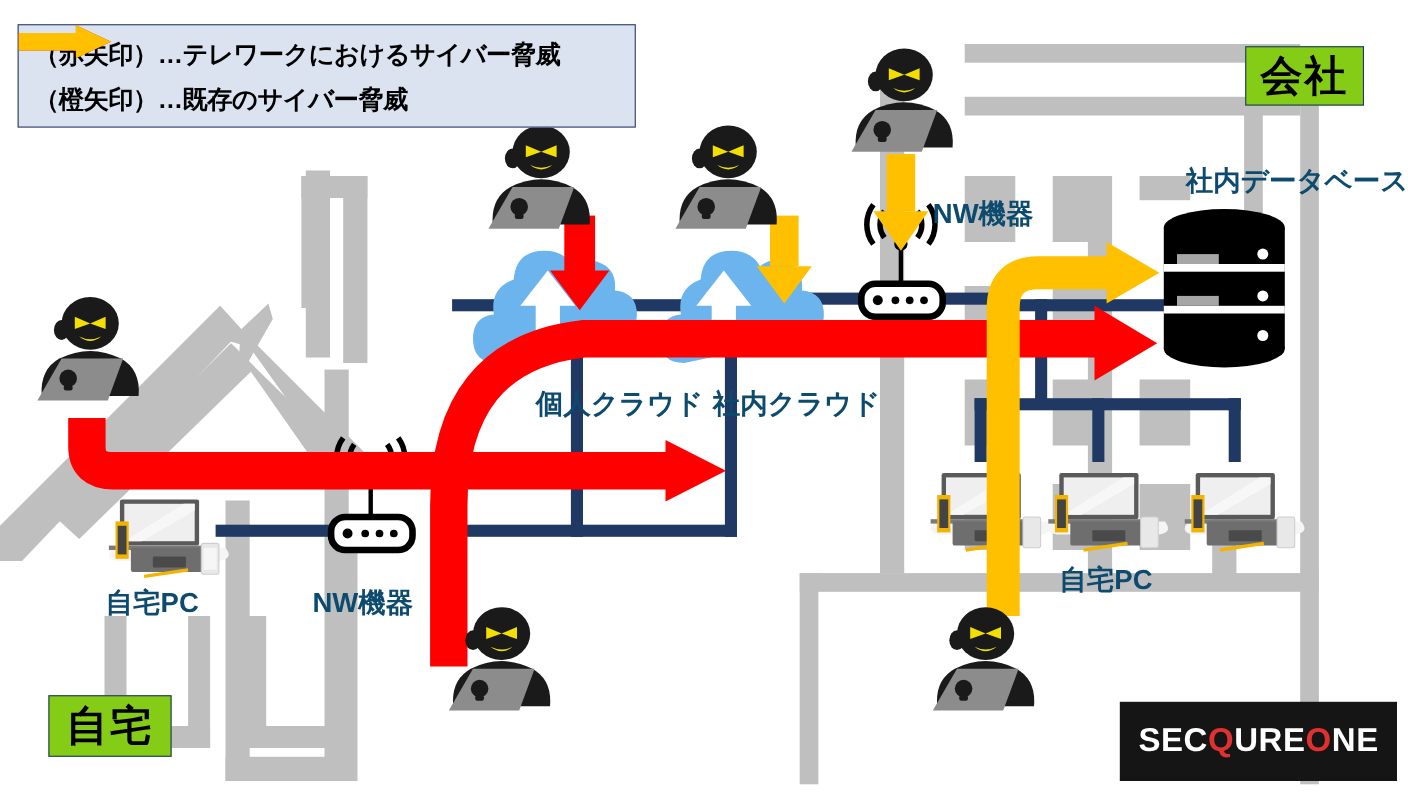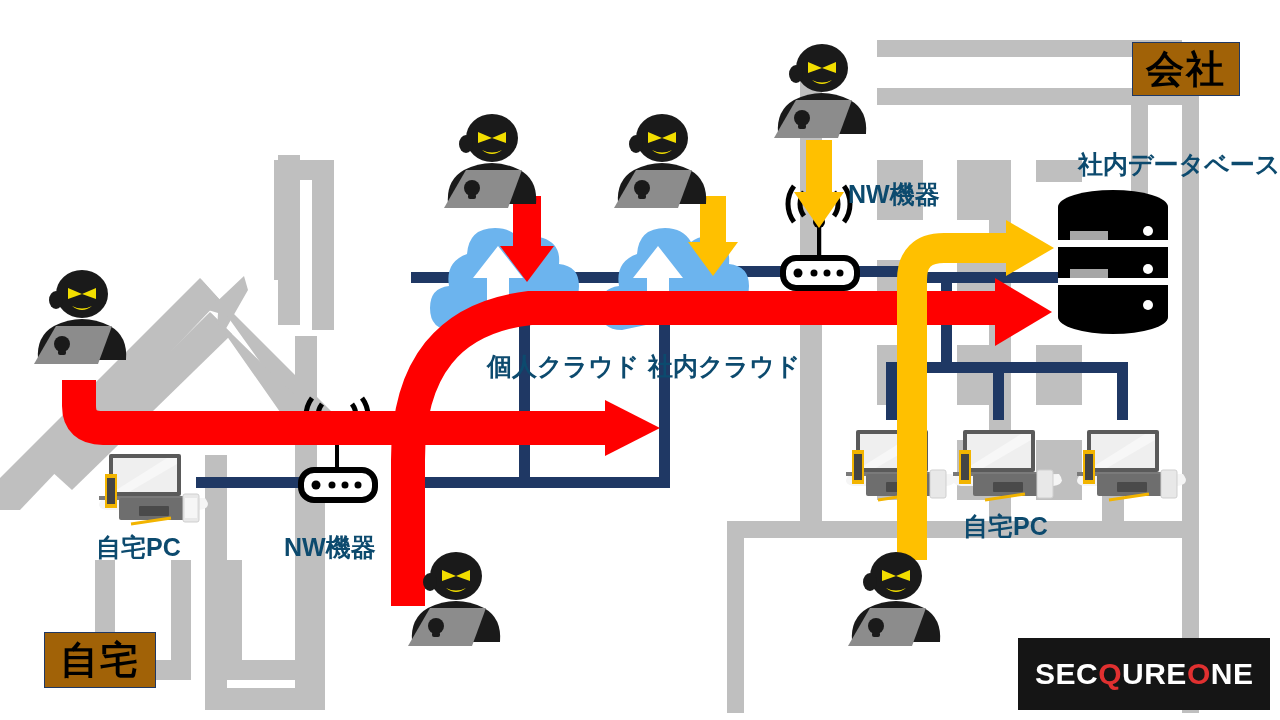--- a/index.html
+++ b/index.html
@@ -10,21 +10,21 @@
 
   
   .legend{left:16px;top:22px;width:562px;height:94px;
           background:#dce3f0;border:1.5px solid #2b3a66;box-sizing:border-box;
           padding:6px 0 0 14px;}
   .legend-row{display:flex;align-items:center;height:41px;}
   .lg-arrow{width:84px;height:30px;flex:0 0 84px;margin-right:14px;}
   .lg-text{font-size:23px;font-weight:bold;color:#000;white-space:nowrap;letter-spacing:-.5px;}
 
   
-  .tag{background:#a16207;border:1.5px solid #1f3864;color:#000;font-weight:bold;
+  .tag{background:#84cc16;border:1.5px solid #1f3864;color:#000;font-weight:bold;
        display:flex;align-items:center;justify-content:center;letter-spacing:2px;}
   #tag-company{left:1132px;top:42px;width:106px;height:52px;font-size:38px;}
   #tag-home{left:44px;top:632px;width:110px;height:54px;font-size:38px;text-align:right;}
 
   
   .lbl{font-size:25px;font-weight:bold;color:#0c4a6e;white-space:nowrap;}
   #lbl-personal-cloud{left:487px;top:350px;}
   #lbl-company-cloud{left:648px;top:350px;}
   #lbl-home-pc{left:96px;top:531px;}
   #lbl-home-nw{left:284px;top:531px;}
@@ -318,20 +318,34 @@
       <path d="M20 58 q28 -14 56 0 q18 10 16 34 h-88 q-2 -24 16 -34z" fill="#1A1A1A"></path>
       <polygon points="34,20 48,26 34,31" fill="#F2DE00"></polygon>
       <polygon points="62,20 48,26 62,31" fill="#F2DE00"></polygon>
       <path d="M38 38 q10 8 20 0 q-10 5 -20 0z" fill="#F2DE00"></path>
       <polygon points="0,96 22,58 78,58 64,96" fill="#8C8C8C"></polygon>
       <ellipse cx="28" cy="76" rx="8" ry="8" fill="#1A1A1A"></ellipse>
       <rect x="24" y="82" width="8" height="5" rx="2" fill="#1A1A1A"></rect>
     </g>
   </svg>
 
+  <div class="legend">
+    <div class="legend-row">
+      <svg class="lg-arrow" viewBox="0 0 84 30">
+        <polygon points="0,7 52,7 52,0 84,15 52,30 52,23 0,23" fill="#FF0000"></polygon>
+      </svg>
+      <span class="lg-text">（赤矢印）…テレワークにおけるサイバー脅威</span>
+    </div>
+    <div class="legend-row">
+      <svg class="lg-arrow" viewBox="0 0 84 30">
+        <polygon points="0,7 52,7 52,0 84,15 52,30 52,23 0,23" fill="#FFC000"></polygon>
+      </svg>
+      <span class="lg-text">（橙矢印）…既存のサイバー脅威</span>
+    </div>
+  </div>
 
   <div class="tag" id="tag-company">会社</div>
   <div class="tag" id="tag-home">自宅</div>
 
   <div class="lbl" id="lbl-personal-cloud">個人クラウド</div>
   <div class="lbl" id="lbl-company-cloud">社内クラウド</div>
   <div class="lbl" id="lbl-home-pc">自宅PC</div>
   <div class="lbl" id="lbl-home-nw">NW機器</div>
   <div class="lbl" id="lbl-office-nw">NW機器</div>
   <div class="lbl" id="lbl-office-pc">自宅PC</div>

